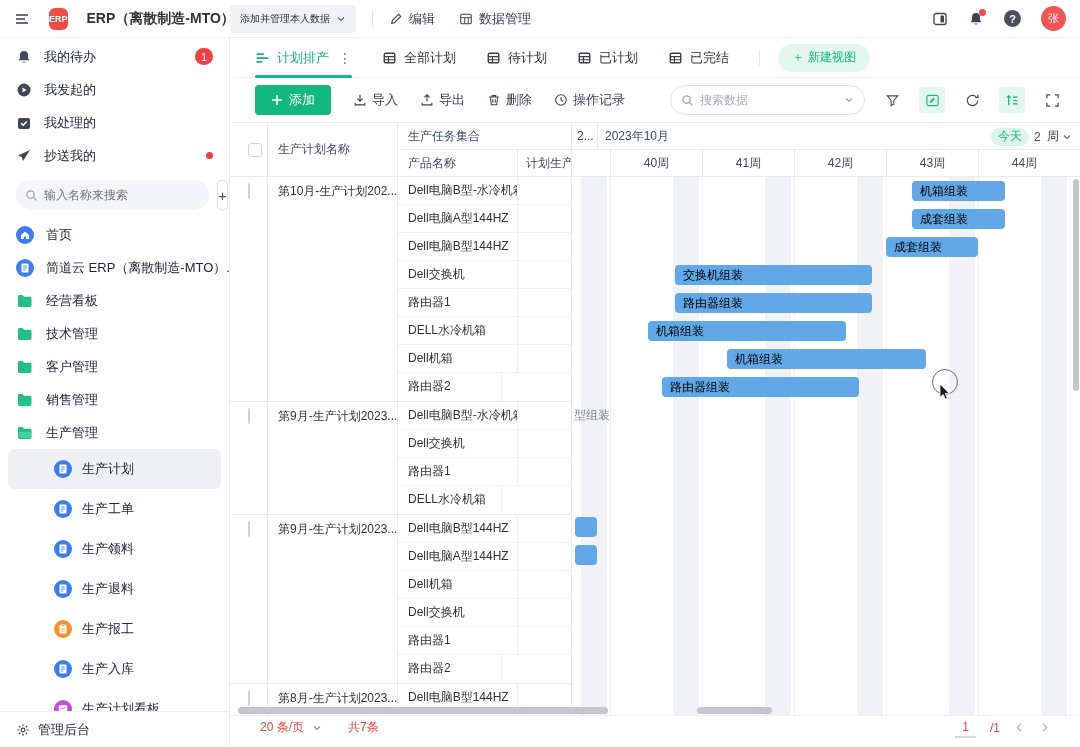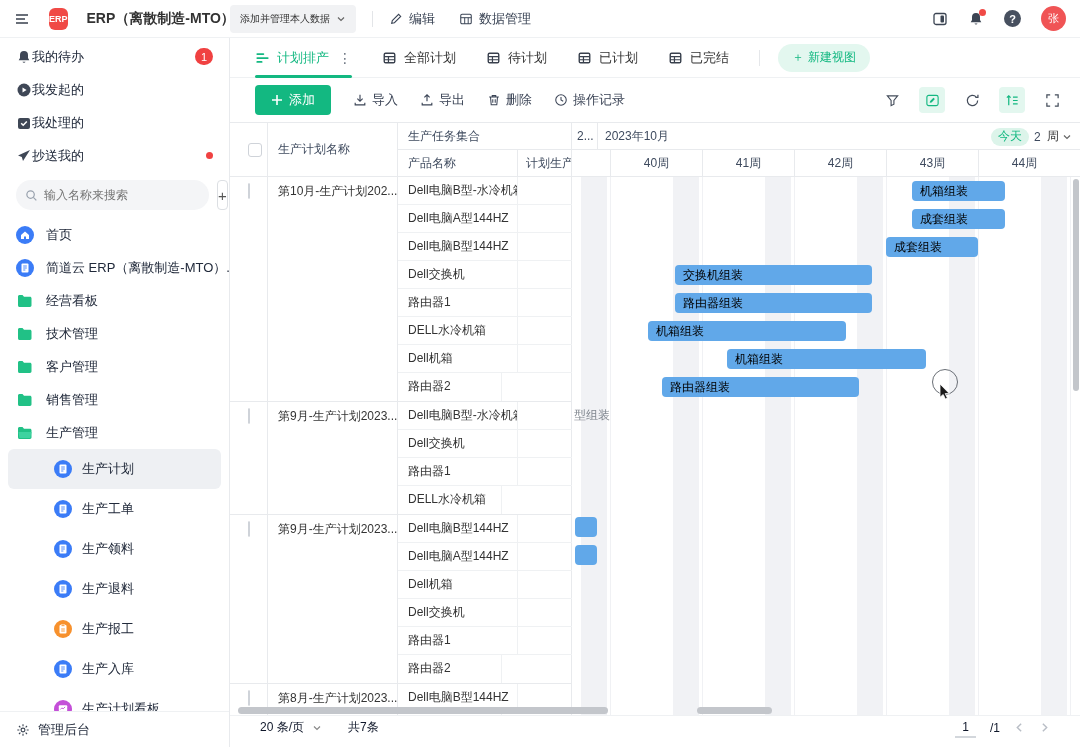--- a/index.html
+++ b/index.html
@@ -24,21 +24,21 @@
   .tb-btn + .tb-btn{margin-left:24px;}
   .tb-right{margin-left:auto;display:flex;align-items:center;gap:20px;color:#3c4553;}
   .bell-wrap{position:relative;}
   .bell-dot{position:absolute;right:-2px;top:-2px;width:7px;height:7px;border-radius:50%;background:var(--red);}
   .q-circle{width:17px;height:17px;border-radius:50%;background:#47505f;color:#fff;font-size:11px;display:flex;align-items:center;justify-content:center;font-weight:bold;}
   .avatar{width:25px;height:25px;border-radius:50%;background:#f05455;color:#fff;font-size:11px;display:flex;align-items:center;justify-content:center;}
   
   .shell{display:flex;height:709px;}
   .sidebar{width:230px;flex:none;border-right:1px solid var(--b);display:flex;flex-direction:column;overflow:hidden;}
   .side-scroll{flex:1;overflow:hidden;padding-top:2px;}
-  .quick-item{height:33px;display:flex;align-items:center;padding:0 16px;font-size:13px;color:#20293a;cursor:pointer;}
+  .quick-item{height:33px;display:flex;align-items:center;gap:12px;padding:0 16px;font-size:13px;color:#20293a;cursor:pointer;}
   .quick-item .ic{color:var(--dark-ic);width:16px;}
   .badge{margin-left:auto;background:#f04141;color:#fff;border-radius:9px;min-width:18px;height:17px;font-size:11px;display:flex;align-items:center;justify-content:center;padding:0 5px;}
   .reddot{margin-left:auto;width:7px;height:7px;border-radius:50%;background:#f04141;}
   .side-search{display:flex;gap:8px;padding:8px 14px 8px 16px;align-items:center;}
   .side-search input{flex:1;height:30px;border:none;background:#f4f5f7;border-radius:15px;padding:0 10px 0 28px;font-size:12px;color:var(--txt);outline:none;}
   .side-search .mag{position:absolute;margin-left:9px;color:#98a1ad;}
   .plus-btn{width:30px;height:30px;border:1px solid #dcdfe3;border-radius:4px;background:#fff;display:flex;align-items:center;justify-content:center;color:#555;font-size:15px;cursor:pointer;}
   .nav-item{height:33px;display:flex;align-items:center;gap:12px;padding:0 16px;font-size:13px;color:#20293a;cursor:pointer;white-space:nowrap;overflow:hidden;}
   .sub-item{height:40px;display:flex;align-items:center;gap:10px;padding:0 16px 0 46px;font-size:13px;color:#20293a;cursor:pointer;margin:0 8px;border-radius:6px;}
   .sub-item.sel{background:var(--sel);}
@@ -100,21 +100,21 @@
   .stripe{position:absolute;top:0;bottom:0;width:26px;background:var(--stripe);}
   .wline{position:absolute;top:0;bottom:0;width:1px;background:#f0f1f4;}
   .gbar{position:absolute;height:20px;background:var(--bar);border-radius:4px;color:#000000;font-size:12px;line-height:20px;padding:0 8px;white-space:nowrap;overflow:hidden;cursor:pointer;}
   .gbar.nolabel{padding:0;}
   .bar-overflow{position:absolute;height:20px;line-height:20px;color:#80878f;white-space:nowrap;}
   .vscroll{position:absolute;right:1px;top:2px;width:6px;height:212px;border-radius:3px;background:#c3c6cb;cursor:pointer;}
   .hthumb{position:absolute;bottom:1px;height:7px;border-radius:4px;background:#c3c6cb;cursor:pointer;}
   .cursor-ring{position:absolute;left:360px;top:192px;width:26px;height:26px;border:1.5px solid #6a6f76;border-radius:50%;}
   .cursor-arrow{position:absolute;left:367px;top:206px;}
   
-  .pagerow{height:24px;border-top:1px solid var(--lb);display:flex;align-items:center;padding:0 30px;font-size:12px;color:#0f172a;flex:none;}
+  .pagerow{height:24px;border-top:1px solid var(--lb);display:flex;align-items:center;padding:0 30px;font-size:12px;color:#ef4444;flex:none;}
   .psize{display:flex;align-items:center;gap:8px;cursor:pointer;}
   .ptotal{margin-left:26px;}
   .pright{margin-left:auto;display:flex;align-items:center;gap:14px;}
   .curpage{border-bottom:2px solid #d3d7dc;padding:2px 7px;}
   .pag-arrow{color:#b9bec6;cursor:pointer;}
 </style>
 </head>
 <body>
 
 <div class="topbar">
@@ -467,20 +467,30 @@
         <span>删除</span>
       </span>
       <span class="tool-btn">
         <svg width="14" height="14" viewBox="0 0 16 16">
             <circle cx="8" cy="8" r="6" stroke="currentColor" stroke-width="1.2" fill="none"></circle>
             <path d="M8 4.5V8l2.5 1.5" stroke="currentColor" stroke-width="1.2" fill="none"></path>
           </svg>
         <span>操作记录</span>
       </span>
       <span class="tool-right">
+        <span class="srch">
+          <svg width="13" height="13" viewBox="0 0 14 14">
+              <circle cx="6" cy="6" r="4" stroke="currentColor" stroke-width="1.3" fill="none"></circle>
+              <path d="M9 9l3.2 3.2" stroke="currentColor" stroke-width="1.3"></path>
+            </svg>
+          <input placeholder="搜索数据" style="">
+          <svg width="10" height="10" viewBox="0 0 10 10">
+              <path d="M2 3.5l3 3 3-3" stroke="currentColor" stroke-width="1.2" fill="none"></path>
+            </svg>
+        </span>
         <span class="ico-btn">
           <svg width="15" height="15" viewBox="0 0 16 16">
               <path d="M2.5 3h11L9.5 8v4l-3 1.5V8z" stroke="currentColor" stroke-width="1.2" fill="none"></path>
             </svg>
         </span>
         <span class="ico-btn teal">
           <svg width="15" height="15" viewBox="0 0 16 16">
               <rect x="2" y="2.5" width="12" height="11" rx="2" stroke="currentColor" stroke-width="1.2" fill="none"></rect>
               <path d="M5 10.5l.5-2 3.5-3.5 1.5 1.5L7 10l-2 .5z" fill="currentColor"></path>
             </svg>

